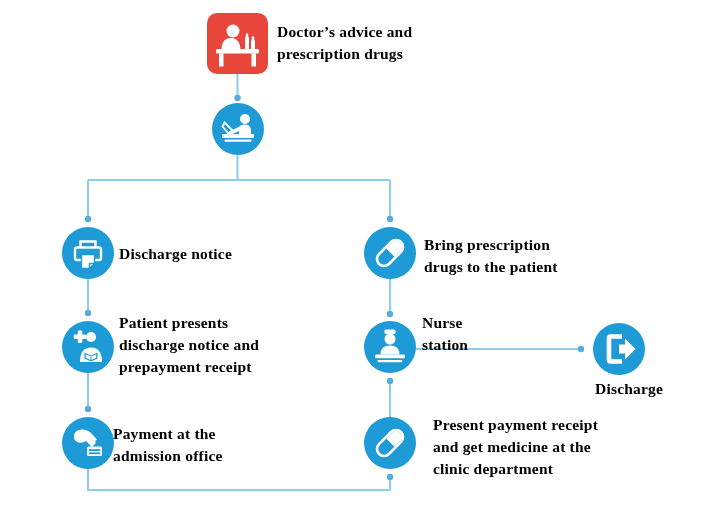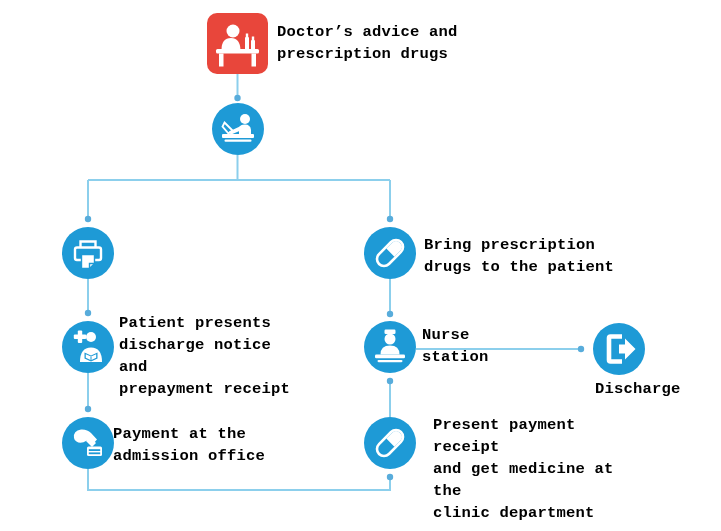--- a/index.html
+++ b/index.html
@@ -8,21 +8,21 @@
     --process-node:#1e9ad6;
     --connector:#8ccfec;
     --connector-dot:#58acdb;
     --label-text:#000000;
     --icon-glyph:#ffffff;
     --canvas-bg:#ffffff;
   }
   *{margin:0;padding:0;box-sizing:border-box;}
   html,body{background:#ffffff;}
   body{font-family:"Liberation Serif",serif;}
-  .canvas{position:relative;width:721px;height:531px;background:var(--canvas-bg);overflow:hidden;font-family:Liberation Mono, monospace;}
+  .canvas{position:relative;width:721px;height:531px;background:var(--canvas-bg);overflow:hidden;}
   #connectors{position:absolute;left:0;top:0;pointer-events:none;}
   #connectors path{stroke:var(--connector);stroke-width:2;fill:none;}
   #connectors circle{fill:var(--connector-dot);}
   .badge-circle{position:absolute;width:52px;height:52px;border-radius:50%;background:var(--process-node);
     display:flex;align-items:center;justify-content:center;}
   .badge-square{position:absolute;width:61px;height:61px;border-radius:10px;background:var(--doctor-node);
     display:flex;align-items:center;justify-content:center;}
   .node-label{position:absolute;color:var(--label-text);font-weight:bold;font-size:15.5px;line-height:22px;
     white-space:pre-line;letter-spacing:0.2px;}
 </style>
@@ -82,20 +82,21 @@
   </div>
 
   <div class="badge-circle" style="left:62px;top:227px">
     <svg width="52" height="52" viewBox="0 0 52 52">
       <path d="M18.5 21 V14.5 H33.5 V21" fill="none" stroke="var(--icon-glyph)" stroke-width="2.4"></path>
       <rect x="13" y="20.5" width="26" height="12.5" rx="2" fill="none" stroke="var(--icon-glyph)" stroke-width="2.4"></rect>
       <path d="M19.5 27.5 H32.5 V36.5 L27.5 41.5 H19.5 Z" fill="var(--icon-glyph)" stroke="var(--process-node)" stroke-width="1.4"></path>
       <path d="M32.5 36.5 H27.5 V41.5" fill="none" stroke="var(--process-node)" stroke-width="1.4"></path>
     </svg>
   </div>
+  <div class="node-label" style="left:119px;top:243px;width:165px">Discharge notice</div>
 
   <div class="badge-circle" style="left:62px;top:321px">
     <svg width="52" height="52" viewBox="0 0 52 52">
       <rect x="15.8" y="9.5" width="4.4" height="12.4" rx="1" fill="var(--icon-glyph)"></rect>
       <rect x="11.8" y="13.5" width="12.4" height="4.4" rx="1" fill="var(--icon-glyph)"></rect>
       <circle cx="29" cy="16" r="5" fill="var(--icon-glyph)"></circle>
       <path d="M18 41 Q18 26.5 29 26.5 Q40 26.5 40 41 Z" fill="var(--icon-glyph)"></path>
       <path d="M22.5 31.5 L29 34.5 L35.5 31.5 L35.5 37.5 L29 40.5 L22.5 37.5 Z" fill="var(--process-node)"></path>
       <path d="M23.8 33.2 L29 35.6 L34.2 33.2 L34.2 36.8 L29 39.2 L23.8 36.8 Z" fill="var(--icon-glyph)"></path>
       <path d="M29 35.6 V39.2" stroke="var(--process-node)" stroke-width="1"></path>
@@ -130,21 +131,21 @@
 
   <div class="badge-circle" style="left:364px;top:321px">
     <svg width="52" height="52" viewBox="0 0 52 52">
       <rect x="20.5" y="8.5" width="11" height="4.5" rx="1.2" fill="var(--icon-glyph)"></rect>
       <circle cx="26" cy="18" r="5.5" fill="var(--icon-glyph)"></circle>
       <path d="M16.5 33.5 Q16.5 24.5 26 24.5 Q35.5 24.5 35.5 33.5 Z" fill="var(--icon-glyph)"></path>
       <rect x="11" y="33.5" width="30" height="3.8" rx="1.3" fill="var(--icon-glyph)"></rect>
       <rect x="13.5" y="39" width="25" height="2.2" rx="1.1" fill="var(--icon-glyph)"></rect>
     </svg>
   </div>
-  <div class="node-label" style="left:422px;top:324px;width:95px">Nurse
+  <div class="node-label" style="left:422px;top:312px;width:95px">Nurse
 station</div>
 
   <div class="badge-circle" style="left:364px;top:417px">
     <svg width="52" height="52" viewBox="0 0 52 52">
       <g transform="rotate(45 26 26)">
         <rect x="19" y="10.5" width="14" height="31" rx="7" fill="none" stroke="var(--icon-glyph)" stroke-width="2.6"></rect>
         <path d="M20.3 25.5 V17.5 Q20.3 11.8 26 11.8 Q31.7 11.8 31.7 17.5 V25.5 Z" fill="var(--icon-glyph)"></path>
       </g>
     </svg>
   </div>

